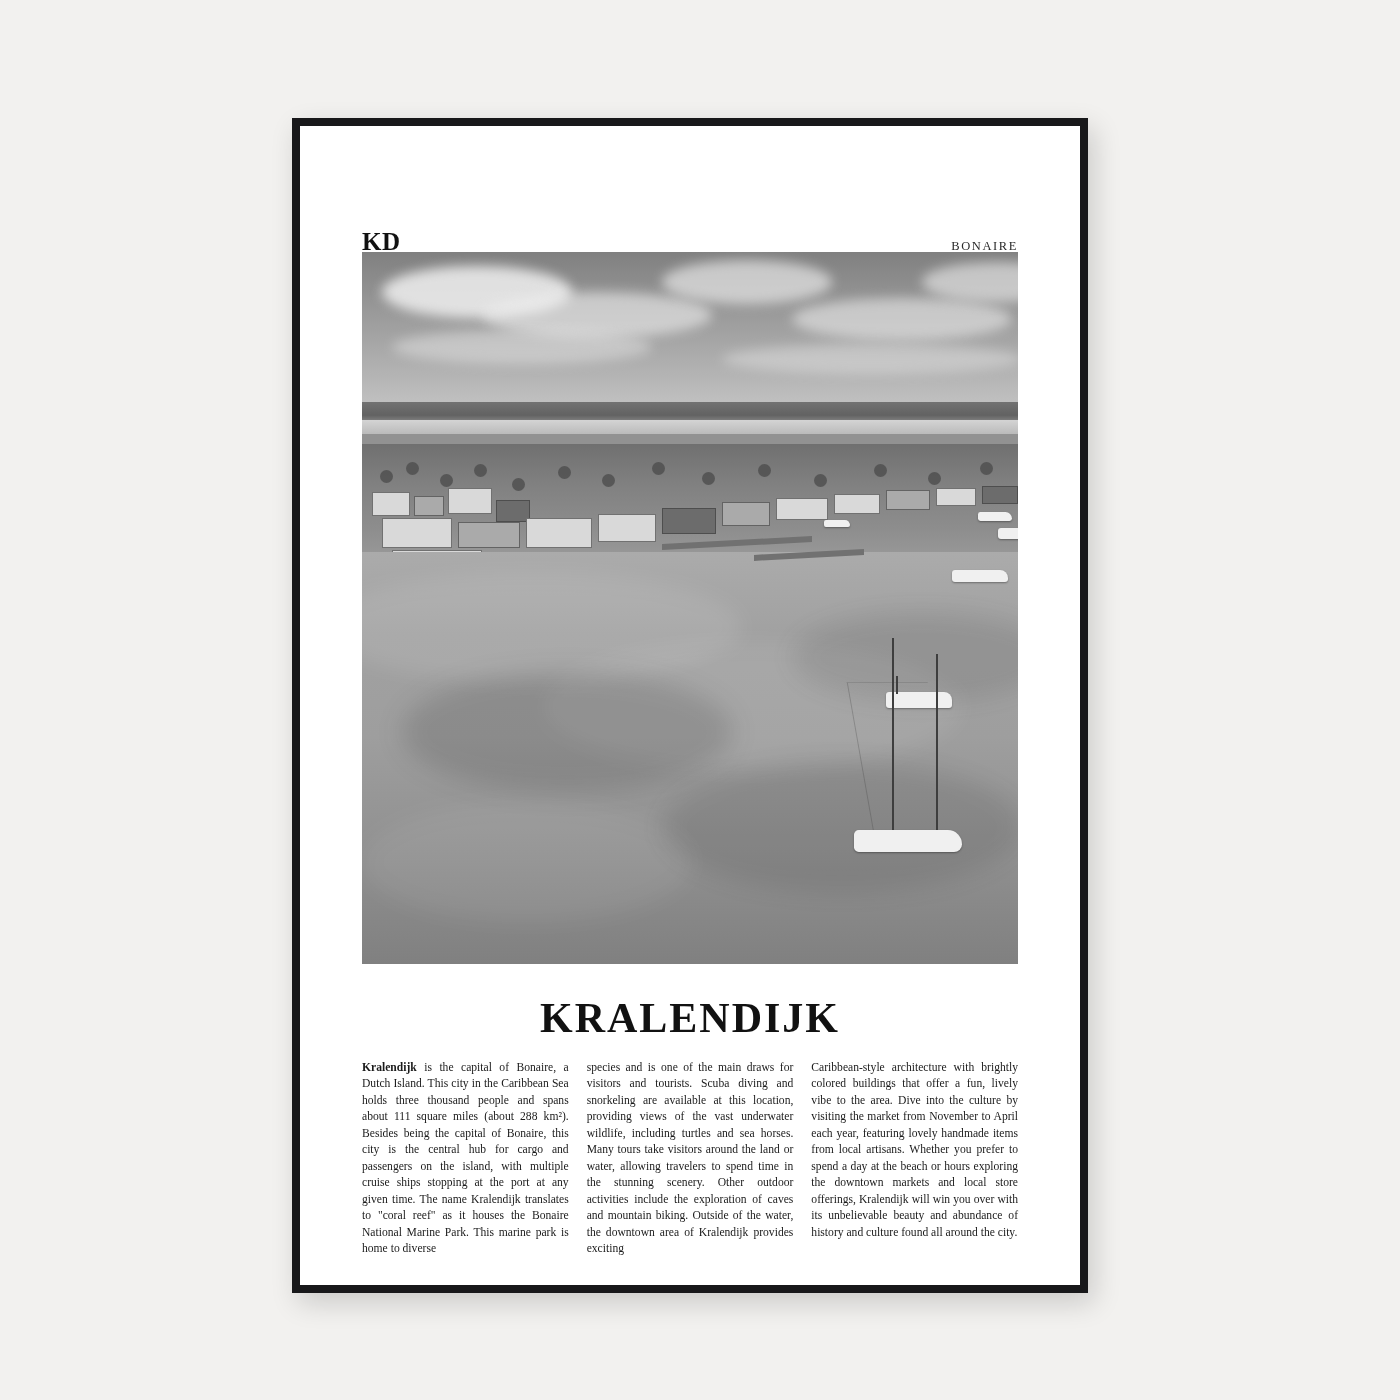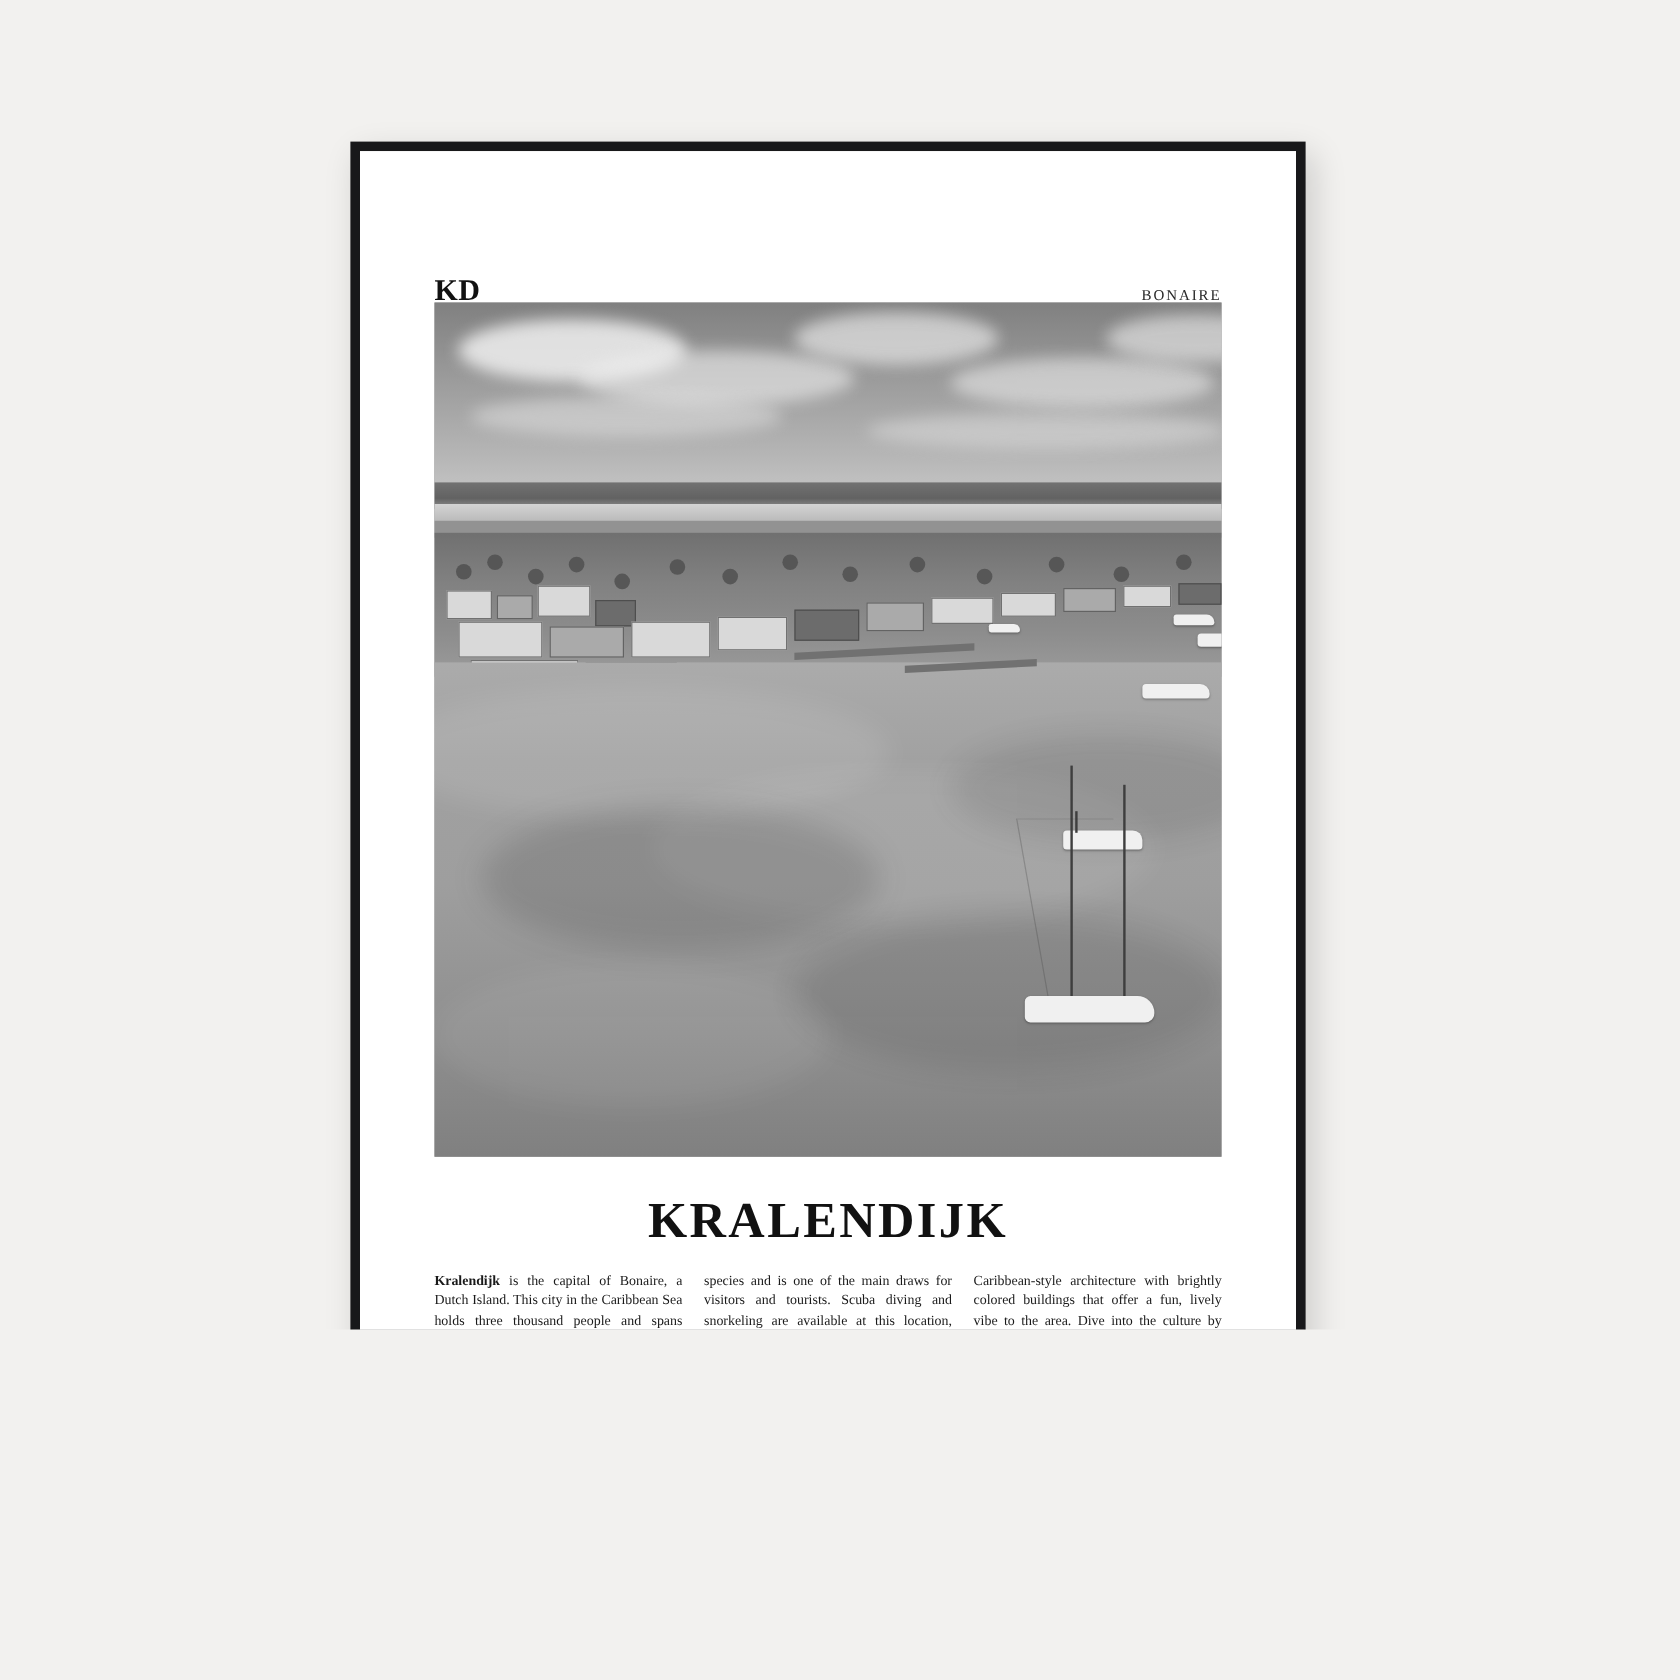--- a/index.html
+++ b/index.html
@@ -7,21 +7,21 @@
     padding: 0;
     width: 1400px;
     height: 1400px;
     background: #f2f1ef;
     font-family: "Liberation Serif", serif;
   }
 
   #stage {
     position: relative;
     width: 1400px;
-    height: 1108px;
+    height: 1400px;
     background: #f2f1ef;
     overflow: hidden;
   }
 
   
   .frame {
     position: absolute;
     left: 292px;
     top: 118px;
     width: 796px;

